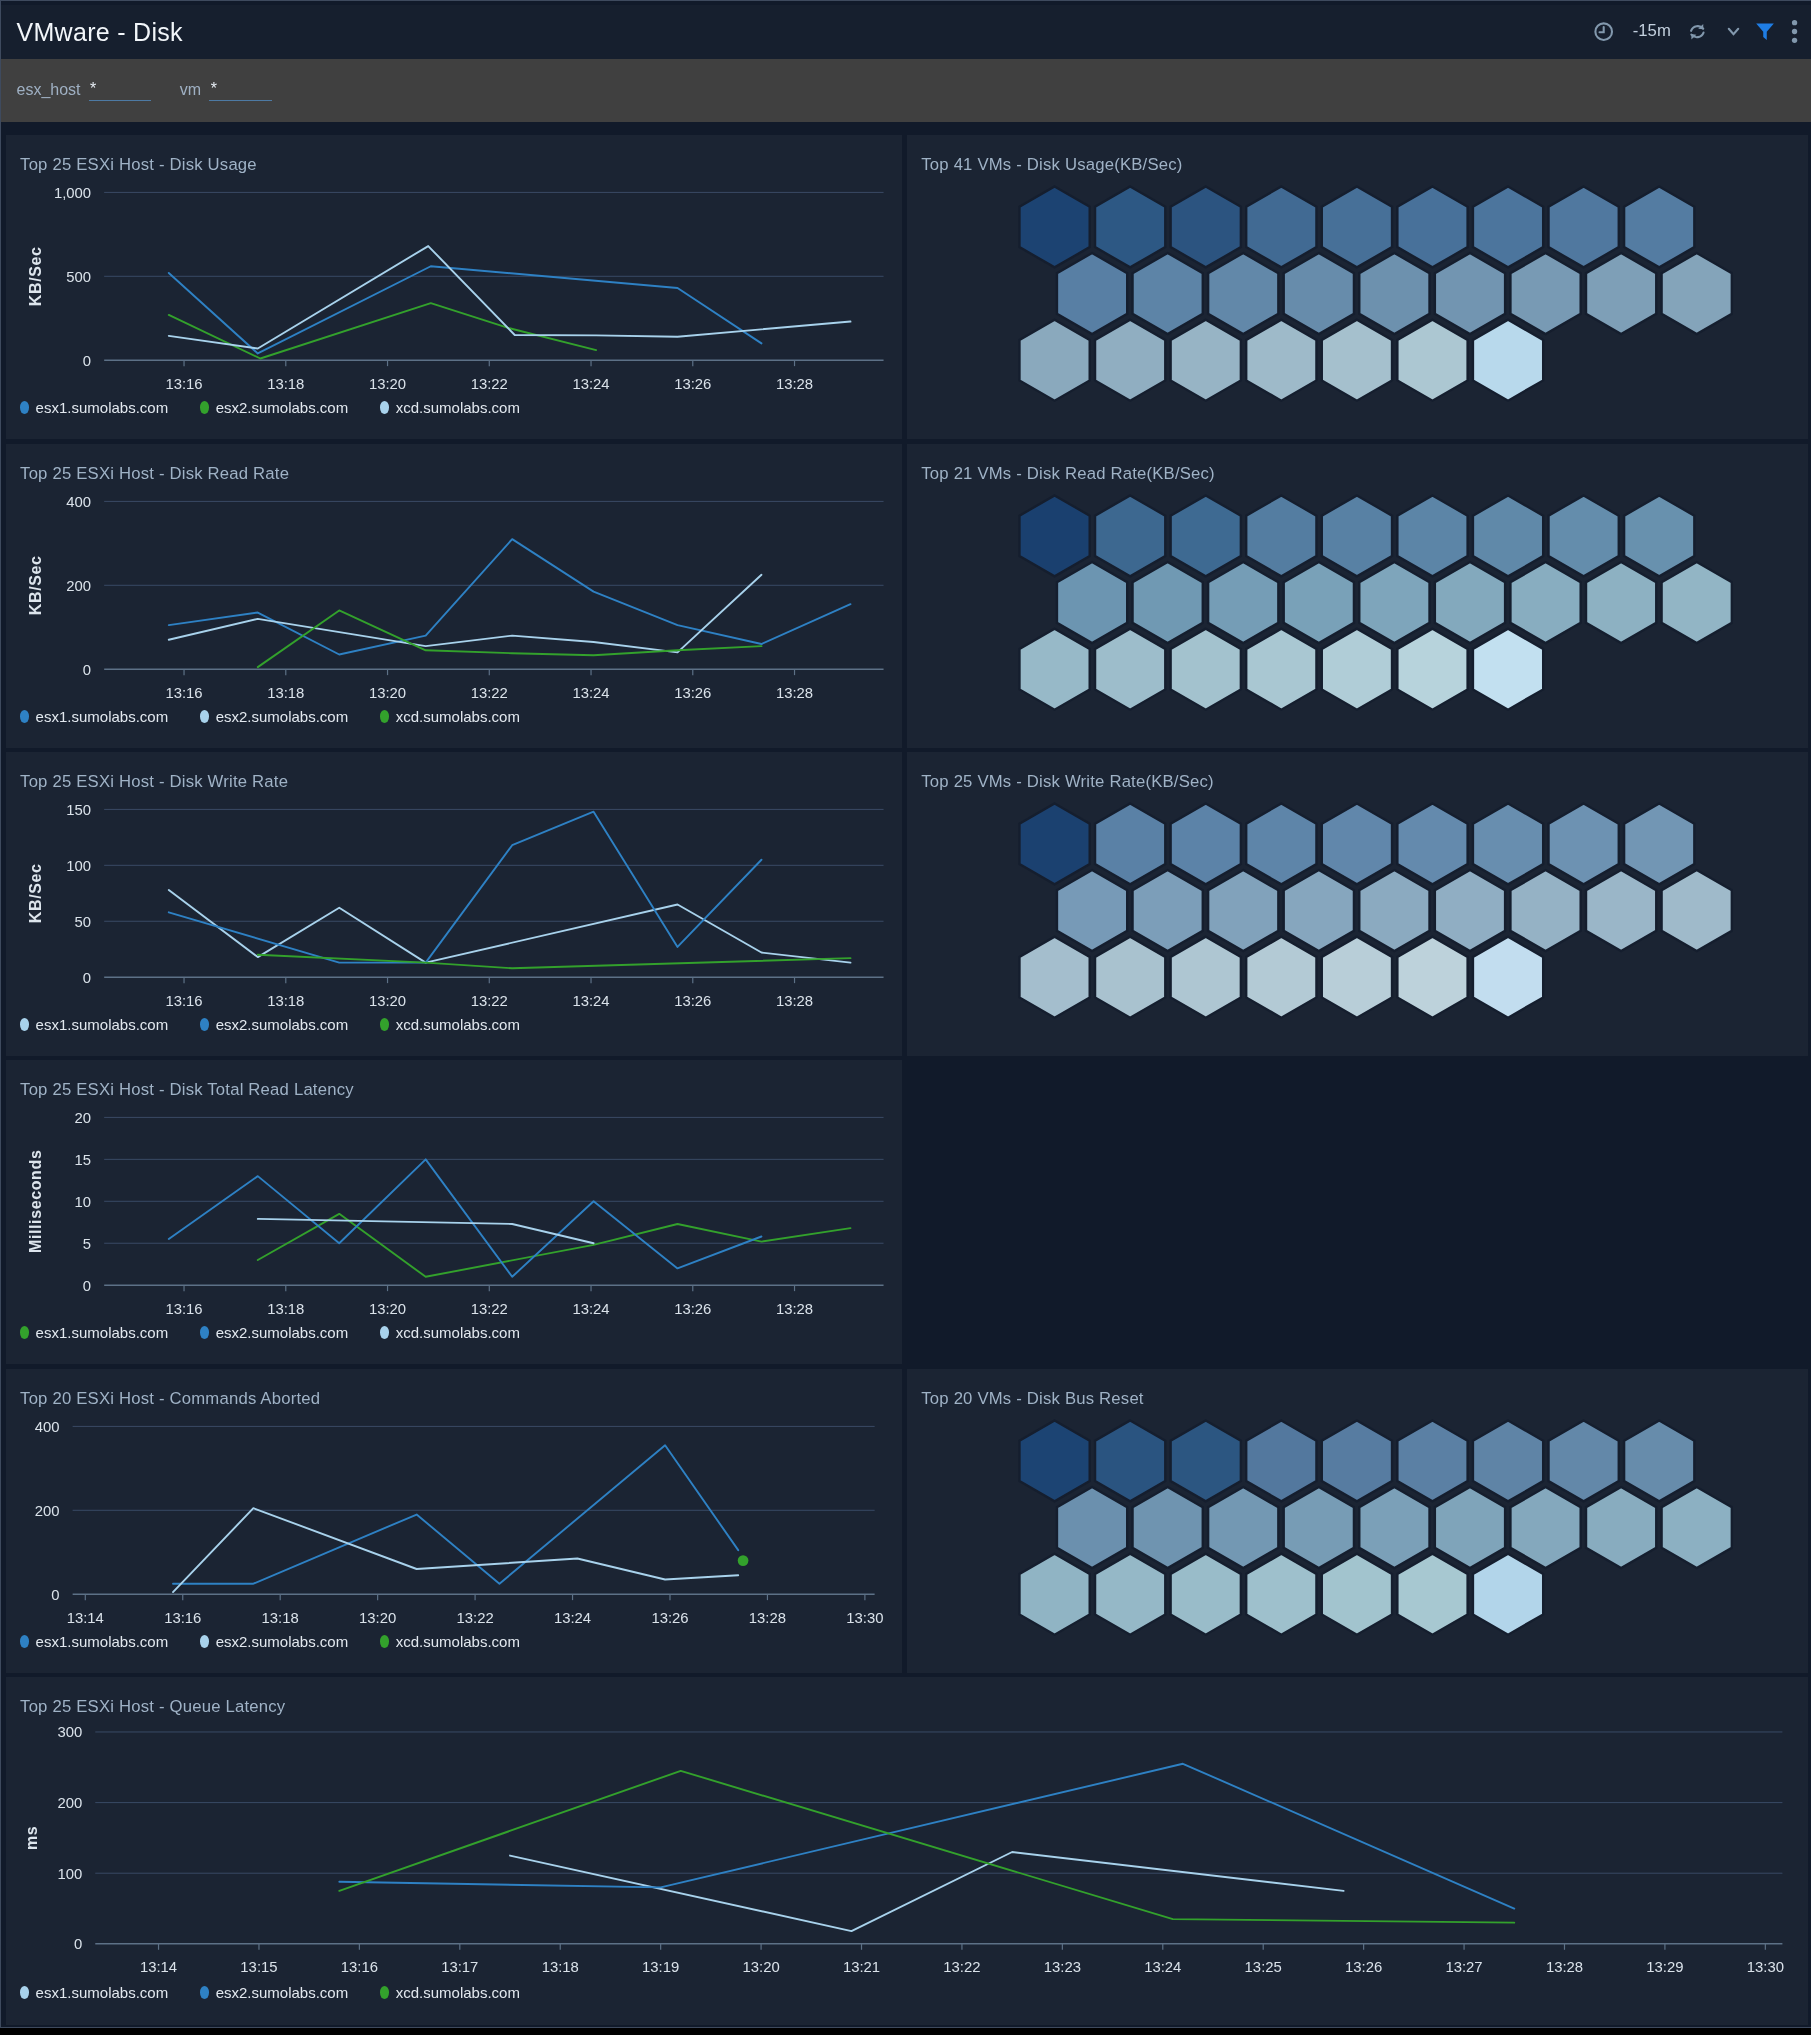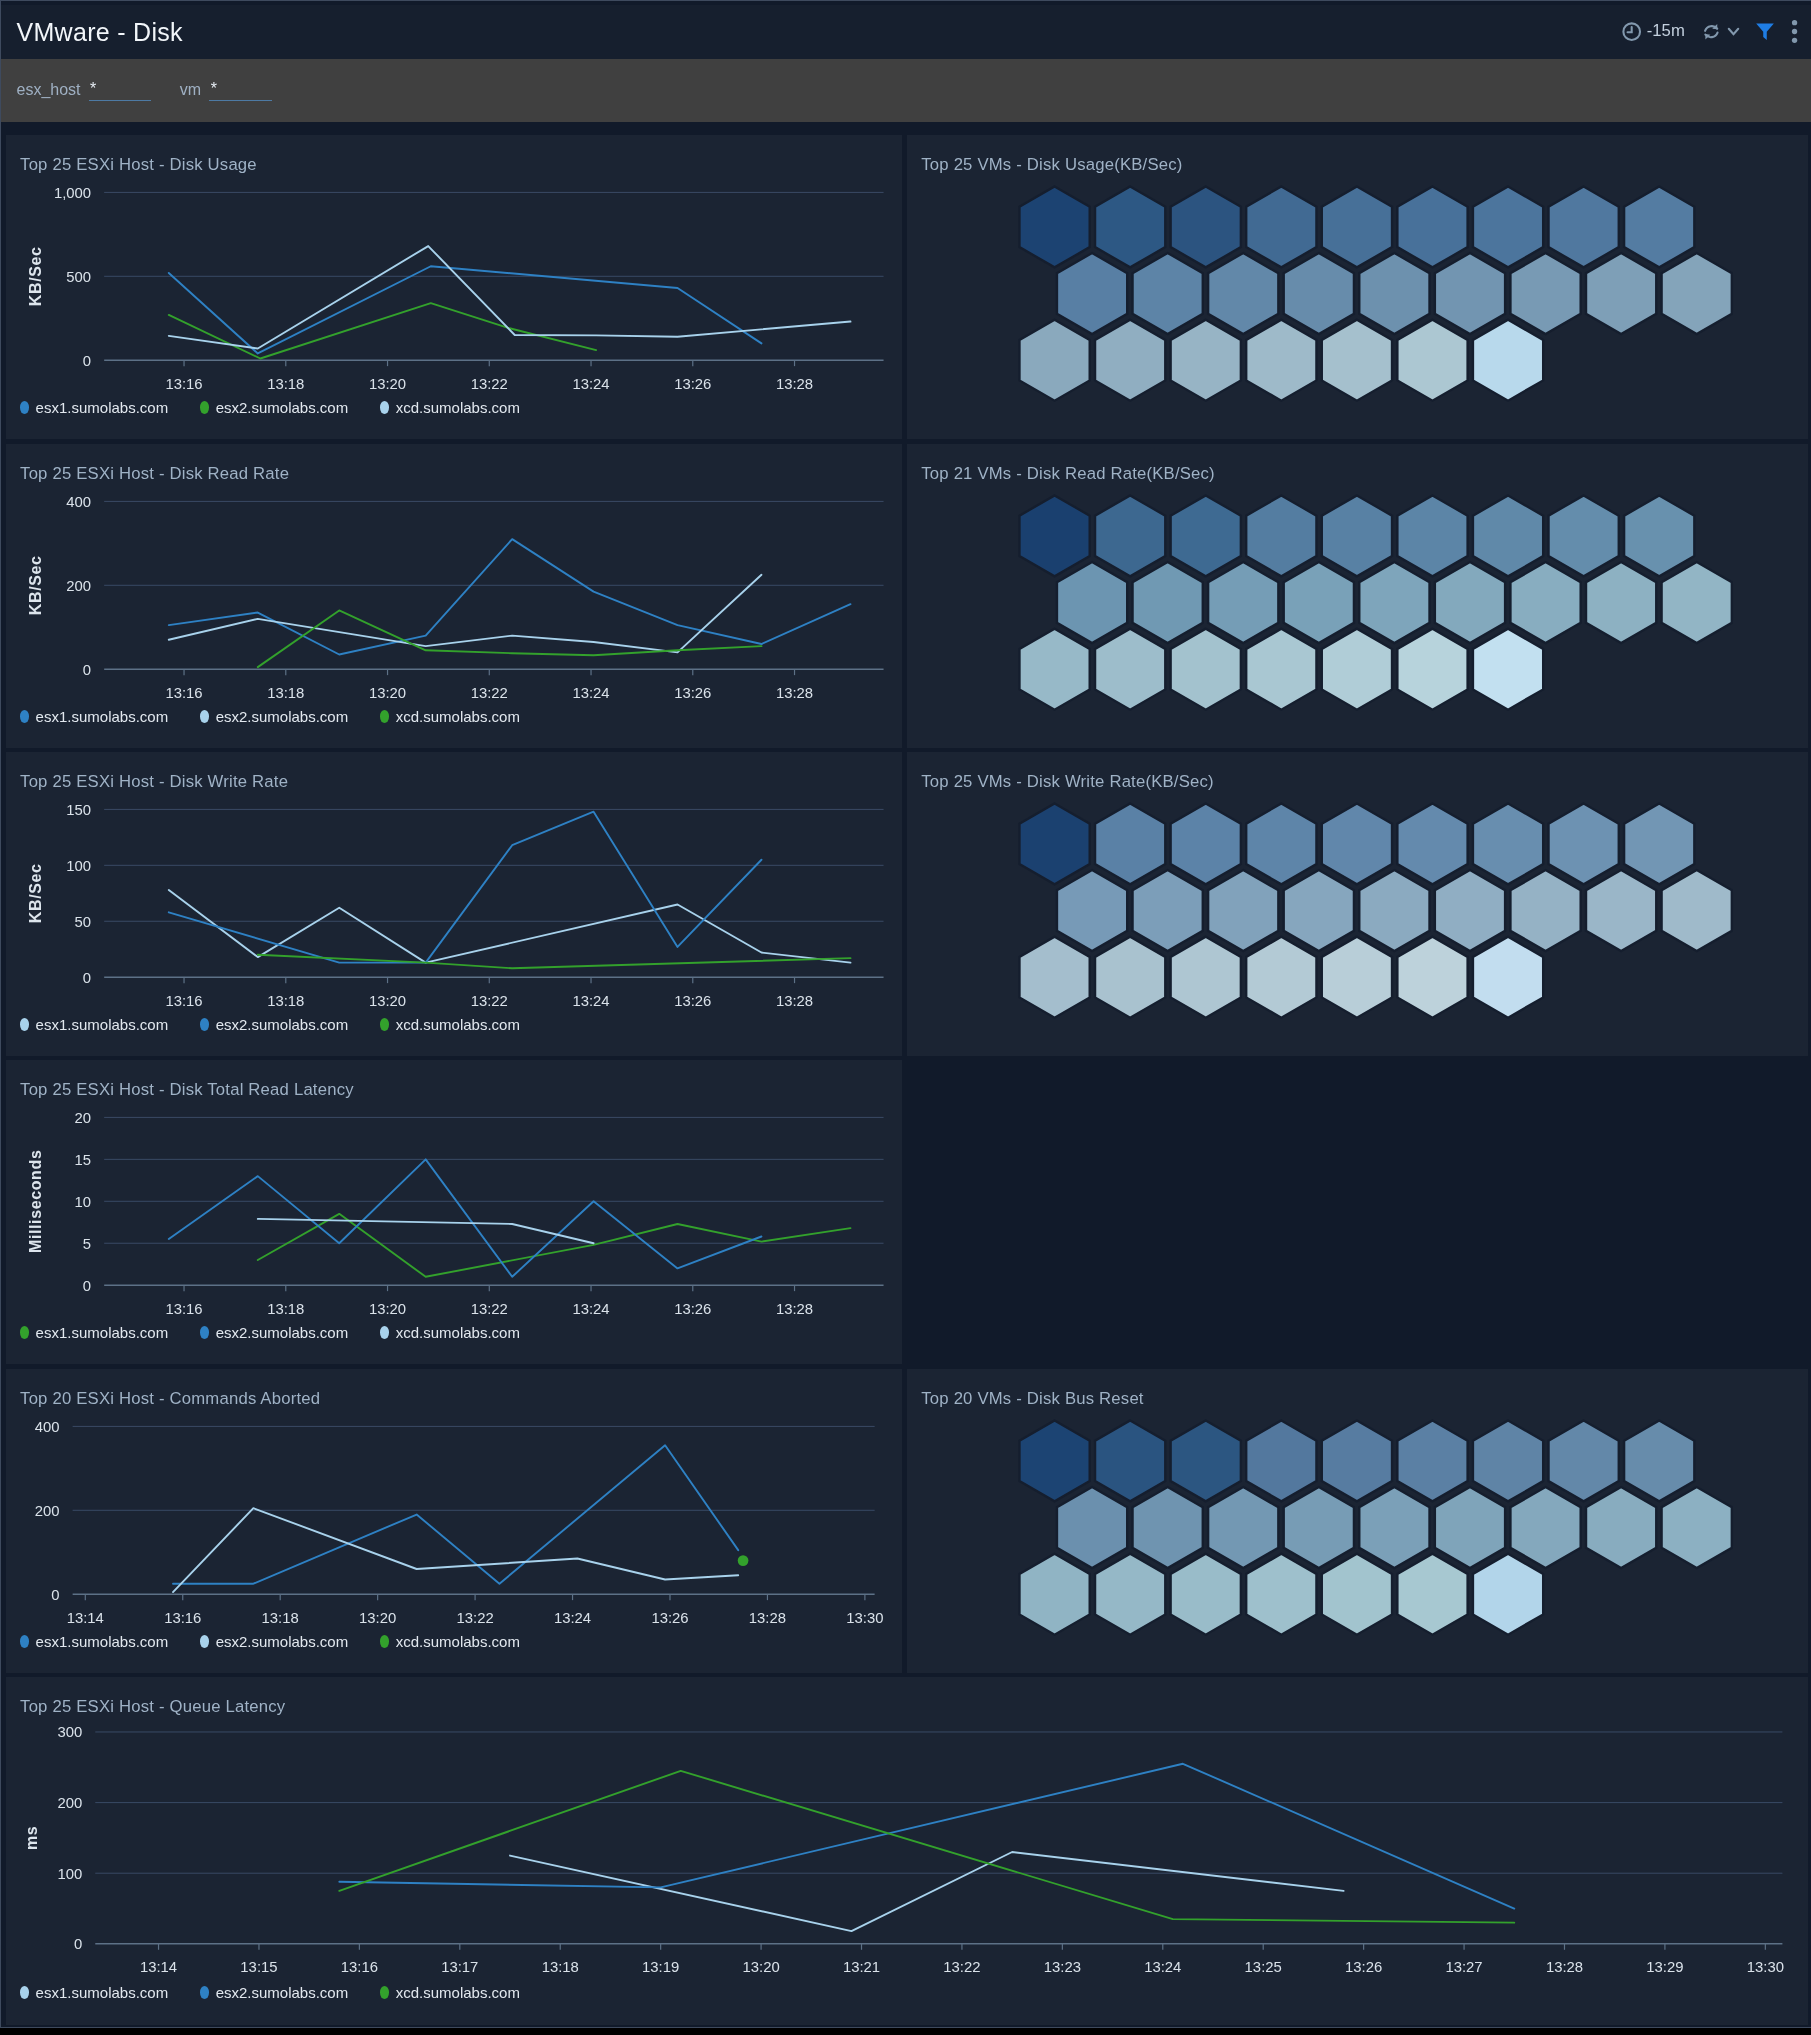--- a/index.html
+++ b/index.html
@@ -3,21 +3,21 @@
 <meta charset="utf-8">
 <style>
   html,body{margin:0;padding:0;background:#000;}
   body{width:1812px;height:2035px;position:relative;font-family:"Liberation Sans",sans-serif;overflow:hidden;}
   #frame{position:absolute;left:0;top:0;width:1810px;height:2026px;background:#111a2a;border:0.6px solid #3e4a5e;}
   
   #hdr{position:absolute;left:0;top:3.6px;width:100%;height:55px;background:#161f2e;}
   #hdr .title{position:absolute;left:15.5px;top:13px;font-size:25px;color:#f2f6fa;letter-spacing:0.3px;}
   #hdr .controls{position:absolute;right:13px;top:14.3px;display:flex;align-items:center;gap:15.5px;}
   #hdr .timetxt{color:#c3d0de;font-size:16.7px;}
-  .ctlgrp{display:flex;align-items:center;gap:4px;cursor:pointer;justify-content:flex-end;}
+  .ctlgrp{display:flex;align-items:center;gap:18px;cursor:pointer;justify-content:flex-end;}
   
   #filters{position:absolute;left:0;top:58px;width:100%;height:63px;background:#404040;display:flex;align-items:center;padding-left:15.5px;box-sizing:border-box;gap:28.6px;}
   .filter{display:flex;align-items:flex-end;gap:8.3px;}
   .filter .flabel{color:#9fb0c3;font-size:16px;padding-bottom:2.4px;}
   .filter .finput{width:60px;border-bottom:1.8px solid #4d7aa4;color:#e8eef5;font-size:16px;padding:0 1.2px 2.4px 1.2px;cursor:text;}
   
   .panel{position:absolute;background:#1b2433;}
   .ptitle{position:absolute;left:14.3px;top:10.7px;font-size:16.7px;color:#9fb2c6;letter-spacing:0.2px;margin-top:9px;}
   .chart{position:absolute;left:0;top:0;}
   .legend{position:absolute;left:14.3px;display:flex;align-items:center;gap:32px;}
@@ -113,21 +113,21 @@
           <span class="lg-dot" style="background: rgb(51, 161, 44);"></span>
           <span class="lg-label">esx2.sumolabs.com</span>
         </span>
         <span class="lg-item">
           <span class="lg-dot" style="background: rgb(168, 210, 236);"></span>
           <span class="lg-label">xcd.sumolabs.com</span>
         </span>
       </div>
   </div>
   <div class="panel" style="left:906px;top:134px;width:901px;height:304px">
-    <div class="ptitle">Top 25 VMs - Disk Usage(KB/Sec)</div>
+    <div class="ptitle">Top 41 VMs - Disk Usage(KB/Sec)</div>
     <svg class="chart" width="901" height="304" viewBox="0 0 1514 510">
         <polygon points="248.0,86.0 307.0,120.0 307.0,188.0 248.0,222.0 189.0,188.0 189.0,120.0" fill="#1c4372" stroke="#151e2e" stroke-width="4"></polygon>
         <polygon points="375.0,86.0 434.0,120.0 434.0,188.0 375.0,222.0 316.0,188.0 316.0,120.0" fill="#2d5884" stroke="#151e2e" stroke-width="4"></polygon>
         <polygon points="502.0,86.0 561.0,120.0 561.0,188.0 502.0,222.0 443.0,188.0 443.0,120.0" fill="#2c5480" stroke="#151e2e" stroke-width="4"></polygon>
         <polygon points="629.0,86.0 688.0,120.0 688.0,188.0 629.0,222.0 570.0,188.0 570.0,120.0" fill="#416a93" stroke="#151e2e" stroke-width="4"></polygon>
         <polygon points="756.0,86.0 815.0,120.0 815.0,188.0 756.0,222.0 697.0,188.0 697.0,120.0" fill="#477098" stroke="#151e2e" stroke-width="4"></polygon>
         <polygon points="883.0,86.0 942.0,120.0 942.0,188.0 883.0,222.0 824.0,188.0 824.0,120.0" fill="#48719a" stroke="#151e2e" stroke-width="4"></polygon>
         <polygon points="1010.0,86.0 1069.0,120.0 1069.0,188.0 1010.0,222.0 951.0,188.0 951.0,120.0" fill="#4c759d" stroke="#151e2e" stroke-width="4"></polygon>
         <polygon points="1137.0,86.0 1196.0,120.0 1196.0,188.0 1137.0,222.0 1078.0,188.0 1078.0,120.0" fill="#50789f" stroke="#151e2e" stroke-width="4"></polygon>
         <polygon points="1264.0,86.0 1323.0,120.0 1323.0,188.0 1264.0,222.0 1205.0,188.0 1205.0,120.0" fill="#547ca2" stroke="#151e2e" stroke-width="4"></polygon>

